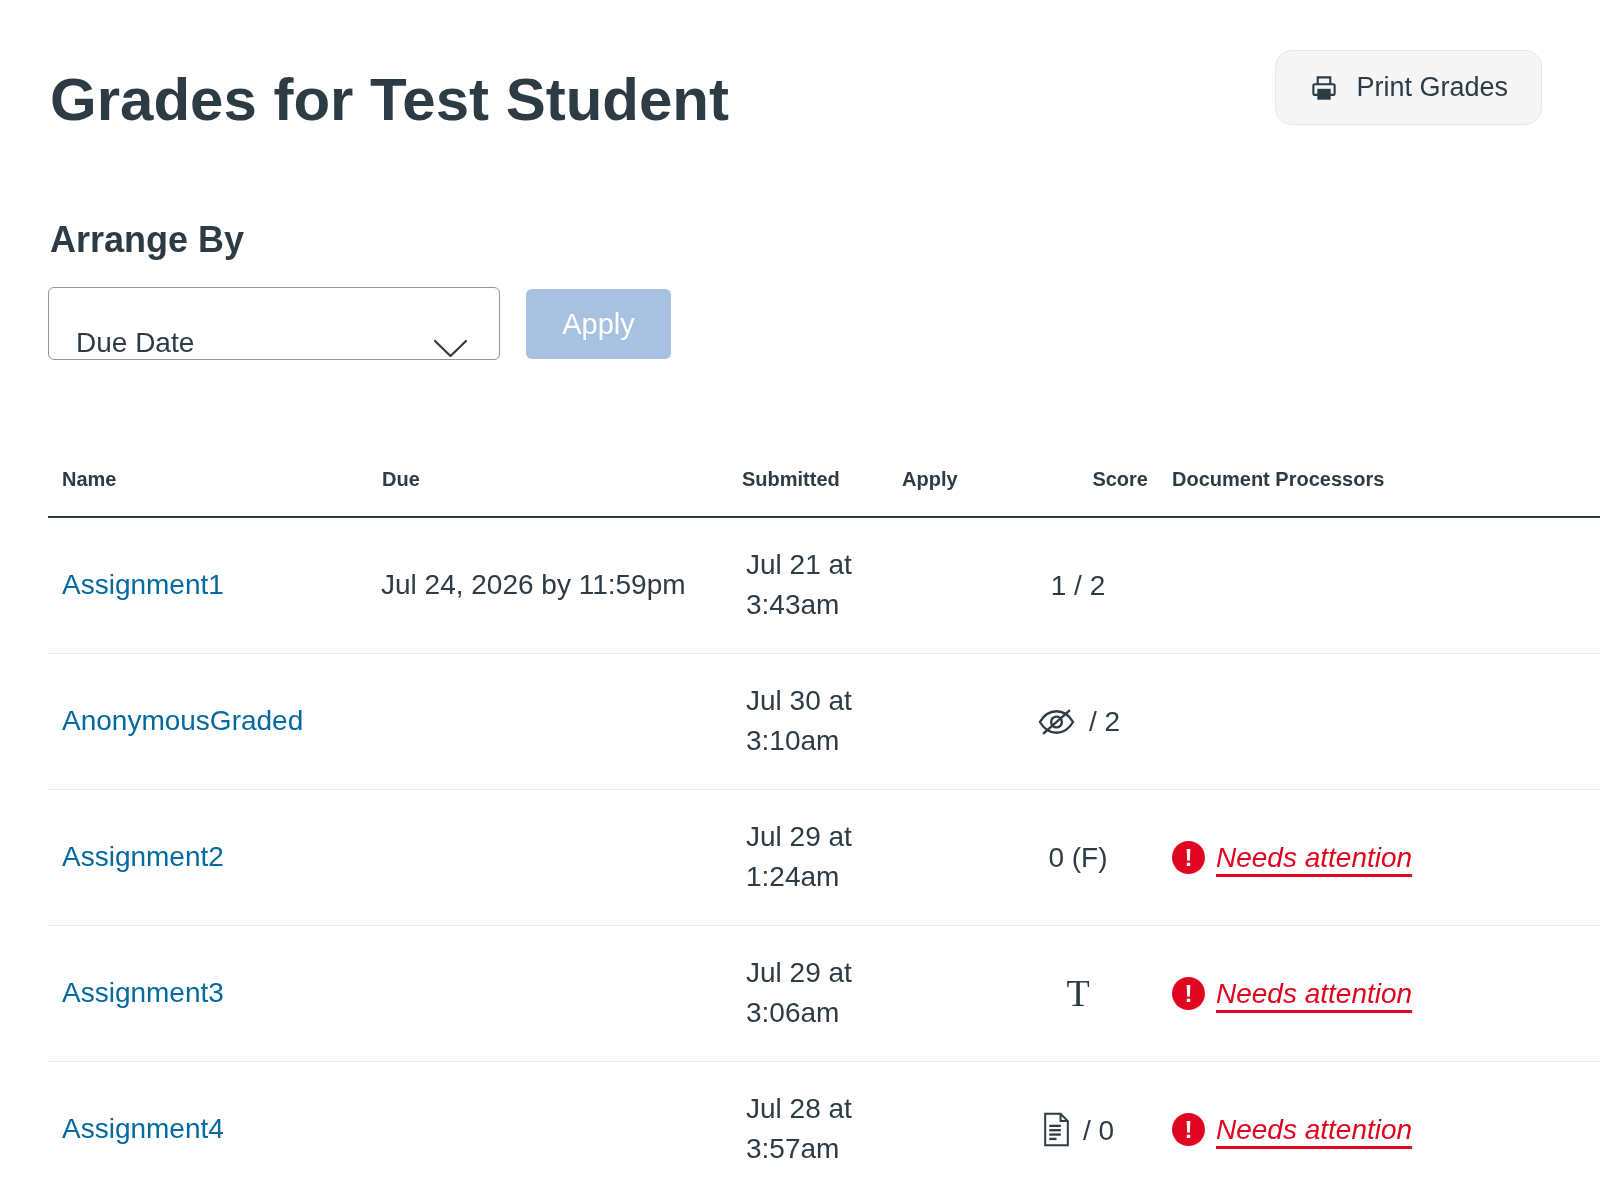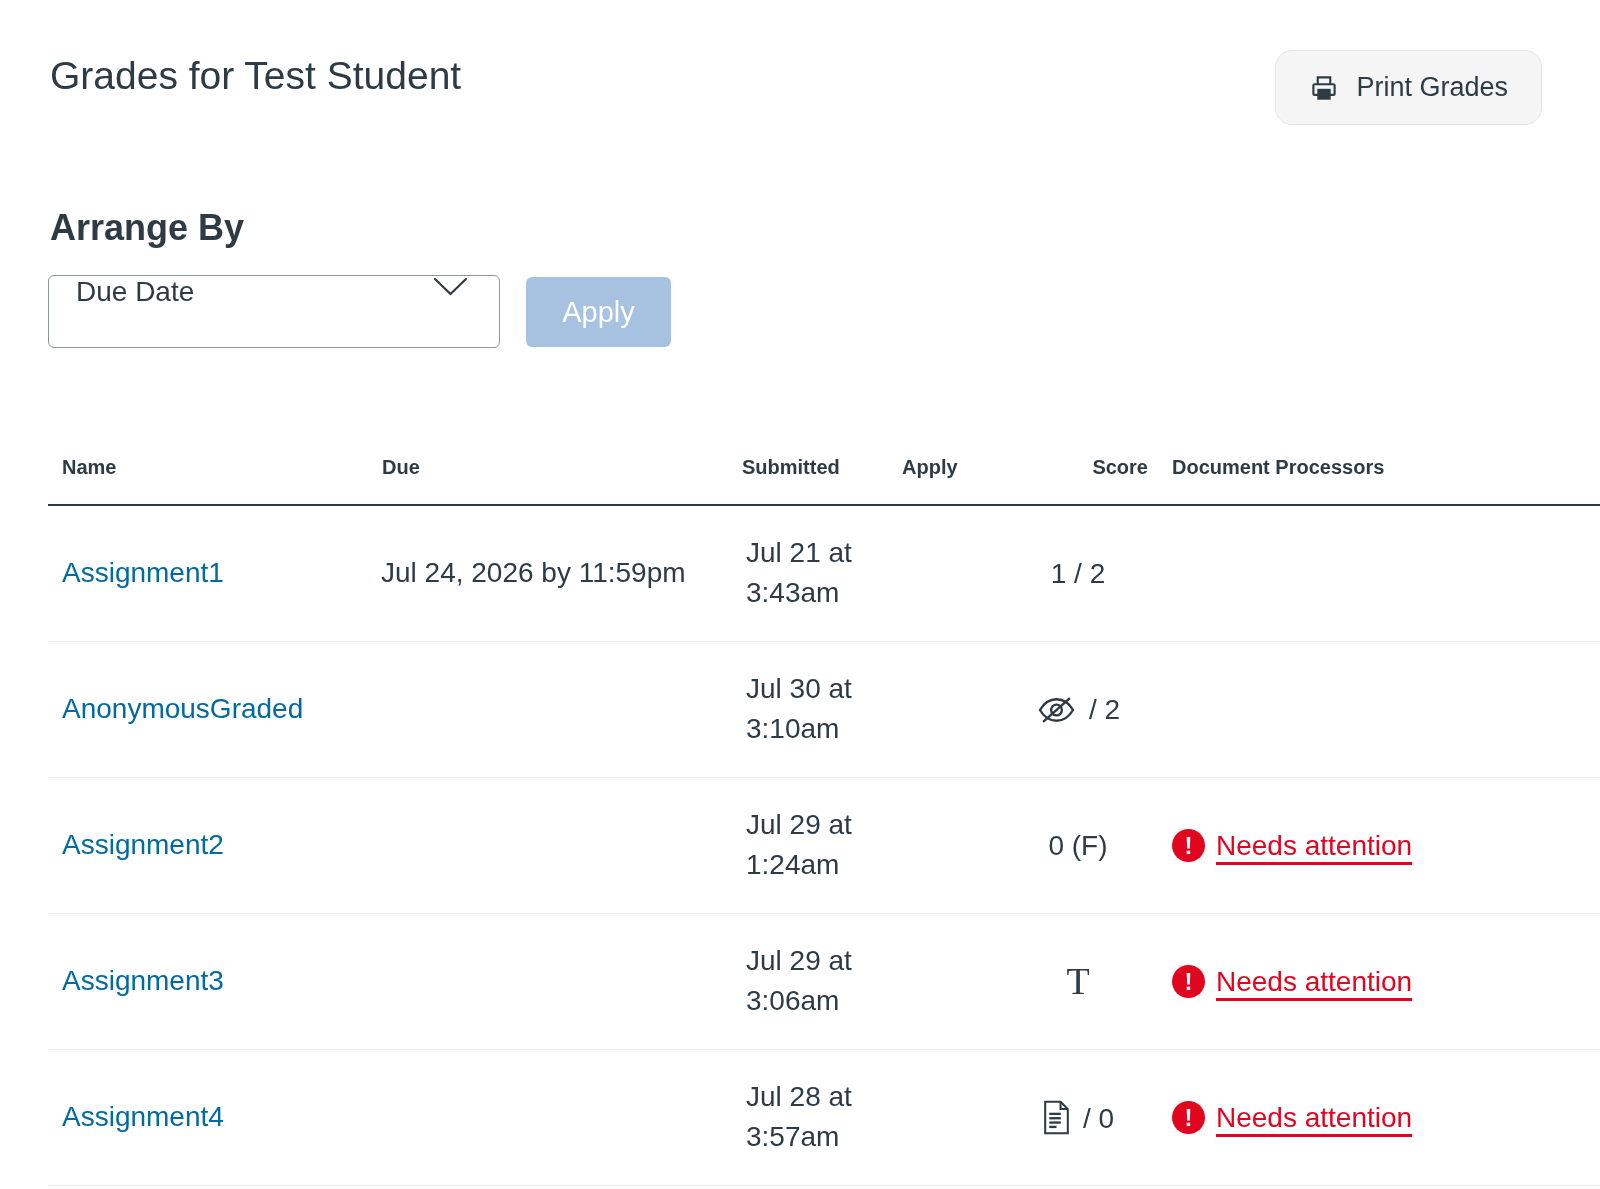--- a/index.html
+++ b/index.html
@@ -9,24 +9,24 @@
     font-family: "Liberation Sans", sans-serif;
     color: #2D3B45;
   }
   .top-row {
     display: flex;
     justify-content: space-between;
     align-items: flex-start;
     padding: 50px 58px 0 50px;
   }
   .page-title {
-    font-size: 39px;
-    font-weight: 400;
+    font-size: 60px;
+    font-weight: 700;
     line-height: 1.25;
-    margin-top: 2px;
+    margin-top: 12px;
     color: #2D3B45;
   }
   .print-btn {
     display: flex;
     align-items: center;
     gap: 17px;
     height: 75px;
     padding: 0 33px;
     background: #F5F5F5;
     border: 1px solid #E6E6E6;
@@ -47,21 +47,21 @@
     gap: 26px;
     margin: 26px 0 0 48px;
   }
   .select-box {
     width: 452px;
     height: 73px;
     border: 1px solid #8E979F;
     border-radius: 6px;
     background: #fff;
     display: flex;
-    align-items: flex-start;
+    align-items: flex-end;
     justify-content: space-between;
     padding: 0 30px 0 27px;
     font-size: 28px;
     cursor: pointer;
   }
   .apply-btn {
     width: 145px;
     height: 70px;
     margin-top: 2px;
     background: #A7C1E0;
@@ -141,20 +141,21 @@
     font-size: 24px;
     font-weight: 700;
     flex: none;
   }
   a.attention-link {
     color: #E0061F;
     font-size: 28px;
     text-decoration: underline;
     text-decoration-thickness: 3px;
     text-underline-offset: 7px;
+    font-style: italic;
   }
   .icon-svg { display: block; }
 </style>
 </head>
 <body>
 
 <div class="top-row">
   <h1 class="page-title">Grades for Test Student</h1>
   <button class="print-btn">
     <span>

